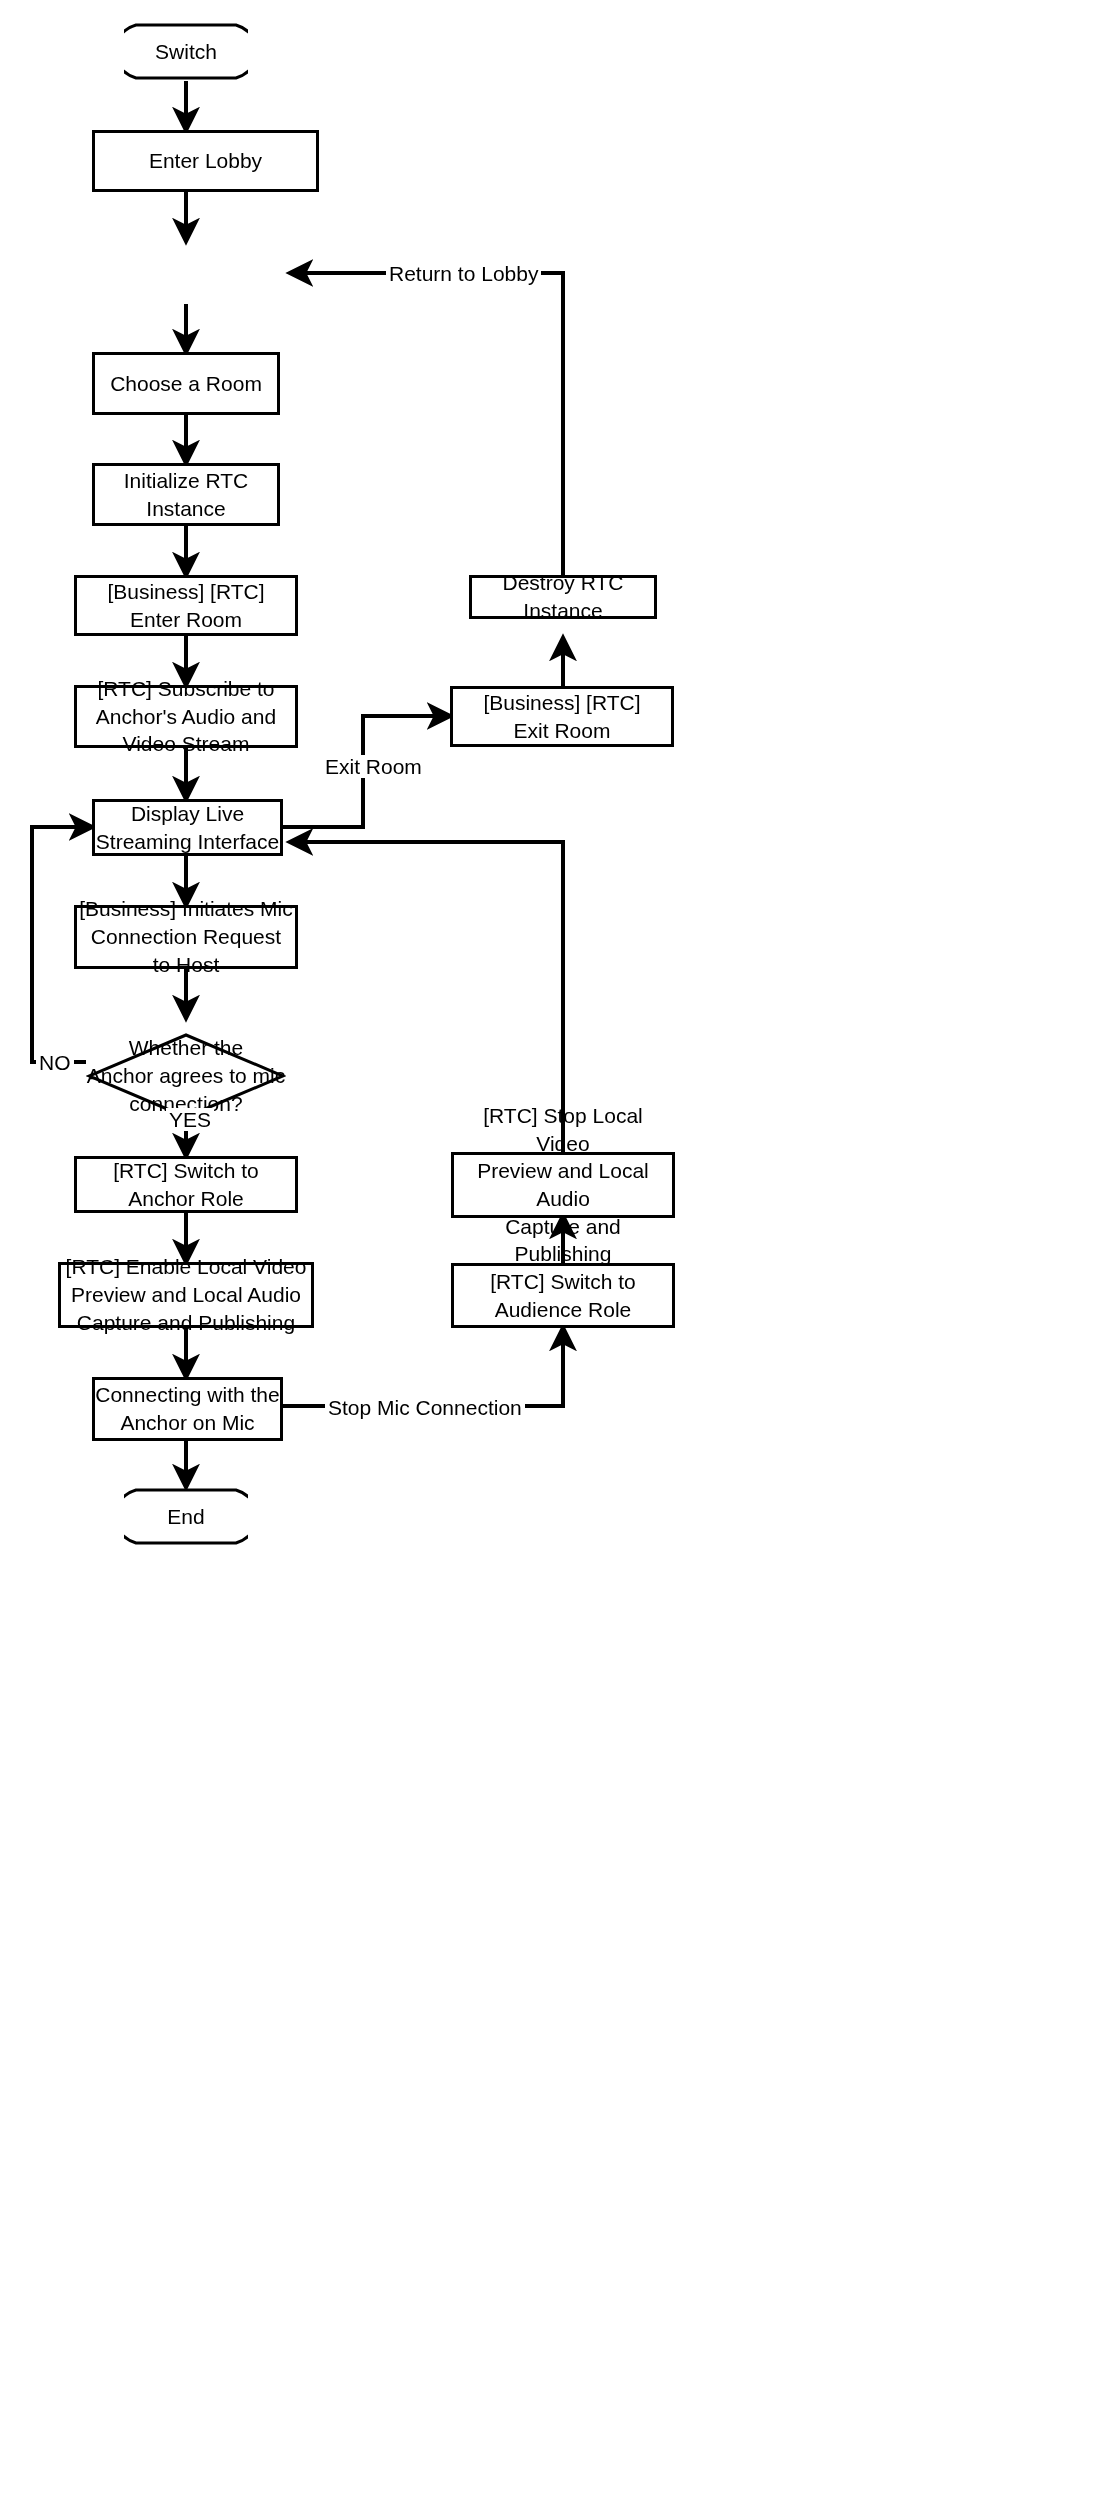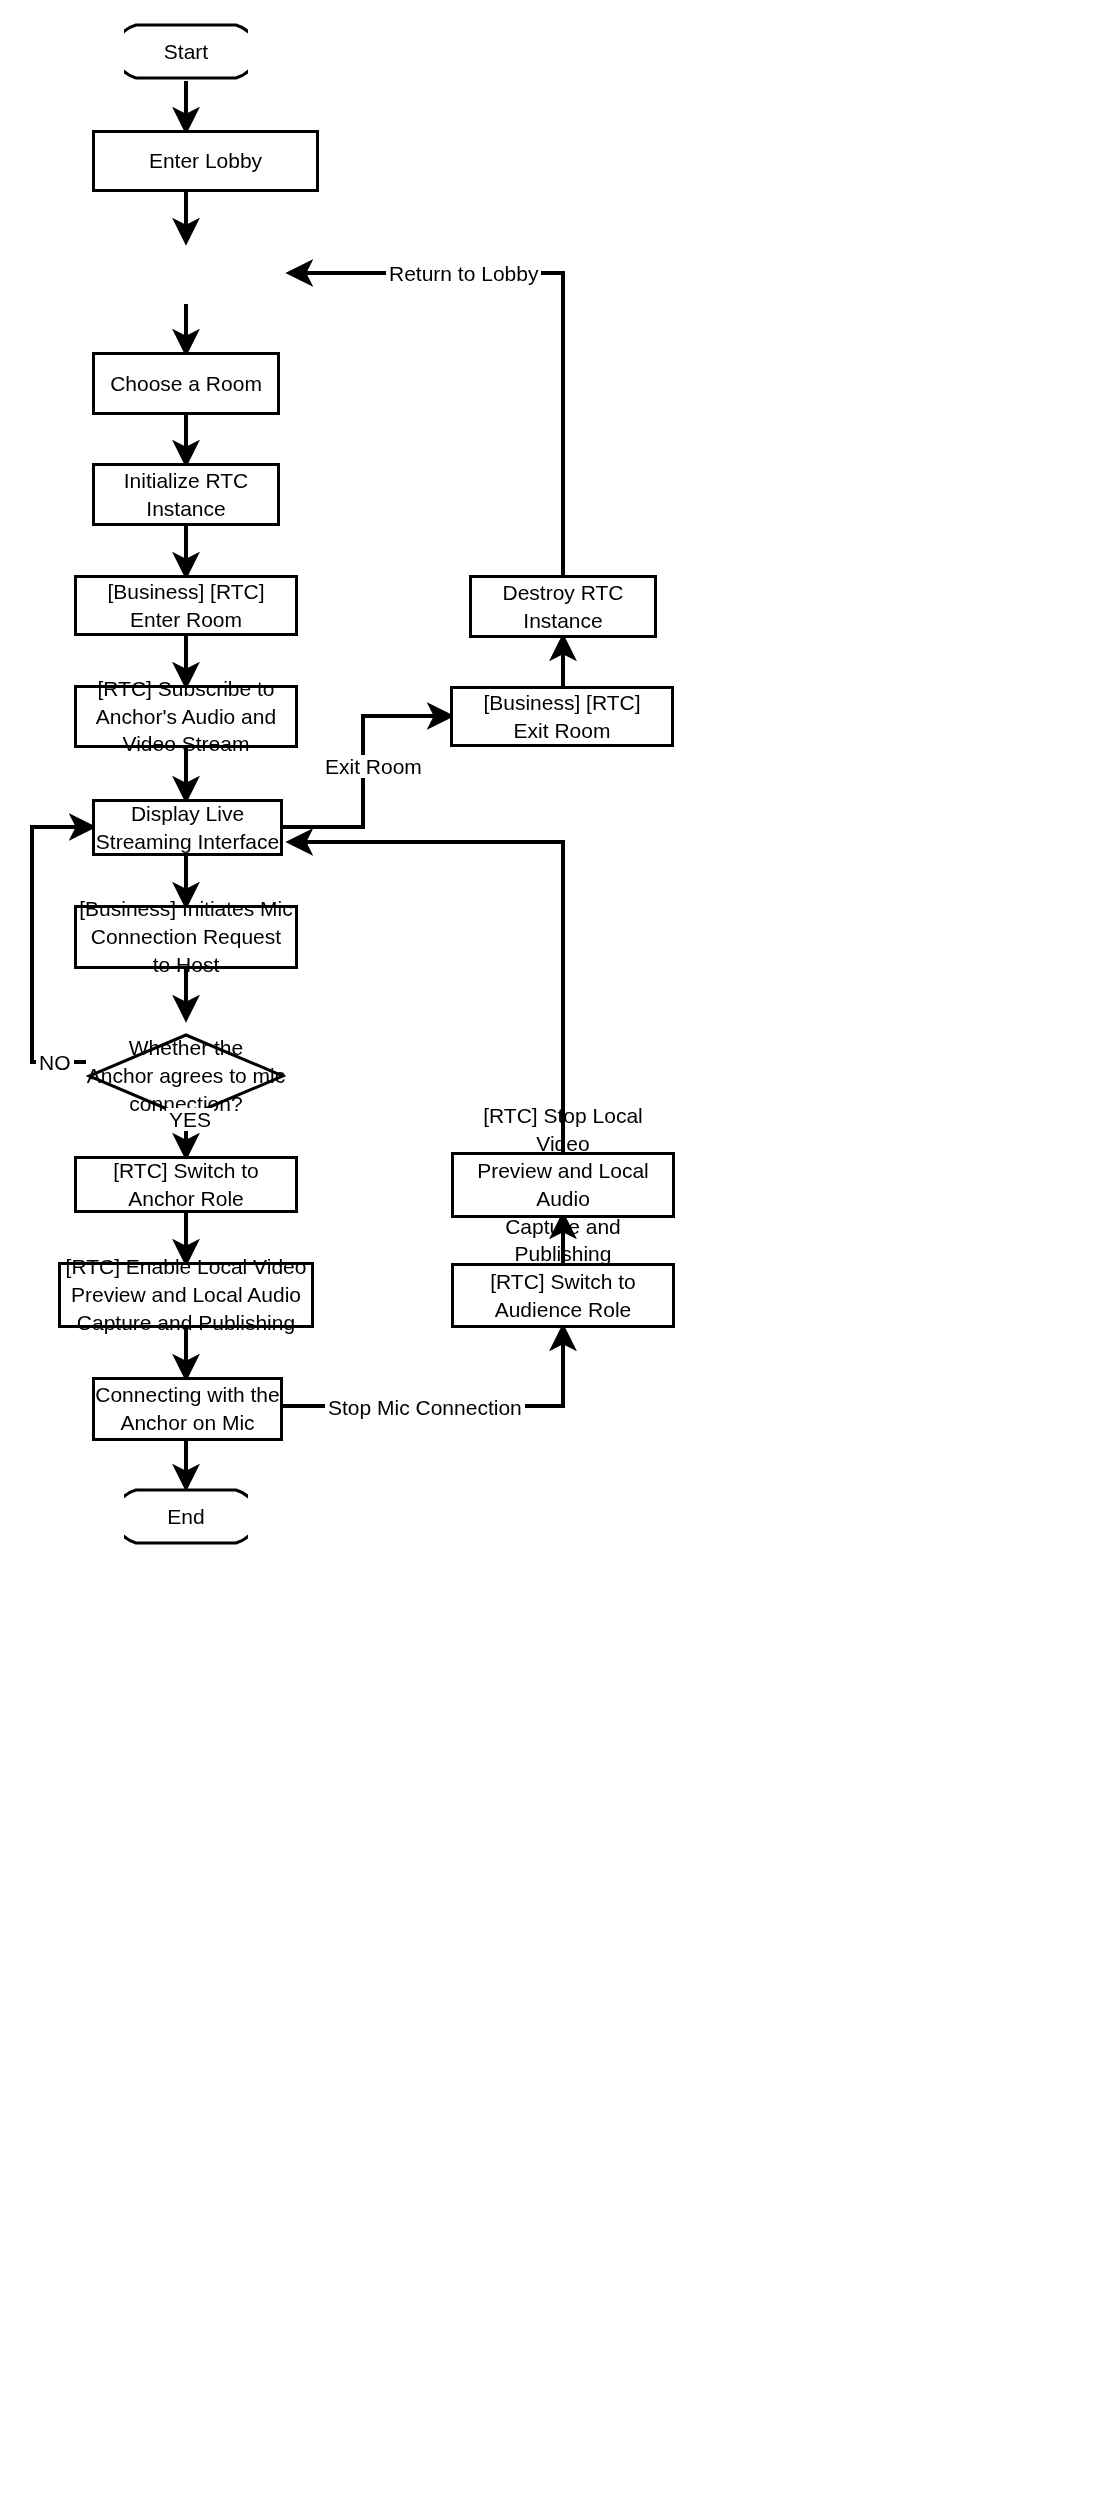--- a/index.html
+++ b/index.html
@@ -150,21 +150,21 @@
       <path d="M 563 1263 L 563 1216"></path>
 
       <path d="M 563 1152 L 563 842 L 290 842"></path>
     </g>
   </svg>
 
   <div class="term-wrap" style="left:124px; top:22px; width:124px; height:59px;">
     <svg width="124" height="59" viewBox="0 0 124 59">
       <path d="M 12 3 L 112 3 A 32 28 0 0 1 112 56 L 12 56 A 32 28 0 0 1 12 3 Z" fill="#ffffff" stroke="#000000" stroke-width="3"></path>
     </svg>
-    <div class="term-label">Start</div>
+    <div class="term-label">Switch</div>
   </div>
 
   <div class="node" style="left:92px; top:130px; width:227px; height:62px;">
     <span>Enter Lobby</span>
   </div>
 
 
   <div class="node" style="left:92px; top:352px; width:188px; height:63px;">
     <span>Choose a Room</span>
   </div>
@@ -226,21 +226,21 @@
       <path d="M 12 3 L 112 3 A 32 28 0 0 1 112 56 L 12 56 A 32 28 0 0 1 12 3 Z" fill="#ffffff" stroke="#000000" stroke-width="3"></path>
     </svg>
     <div class="term-label">End</div>
   </div>
 
   <div class="node" style="left:450px; top:686px; width:224px; height:61px;">
     <span>[Business] [RTC]
 Exit Room</span>
   </div>
 
-  <div class="node" style="left:469px; top:575px; width:188px; height:63px;">
+  <div class="node" style="left:469px; top:575px; width:188px; height:44px;">
     <span>Destroy RTC
 Instance</span>
   </div>
 
   <div class="node" style="left:451px; top:1152px; width:224px; height:66px;">
     <span>[RTC] Stop Local Video
 Preview and Local Audio
 Capture and Publishing</span>
   </div>
 

